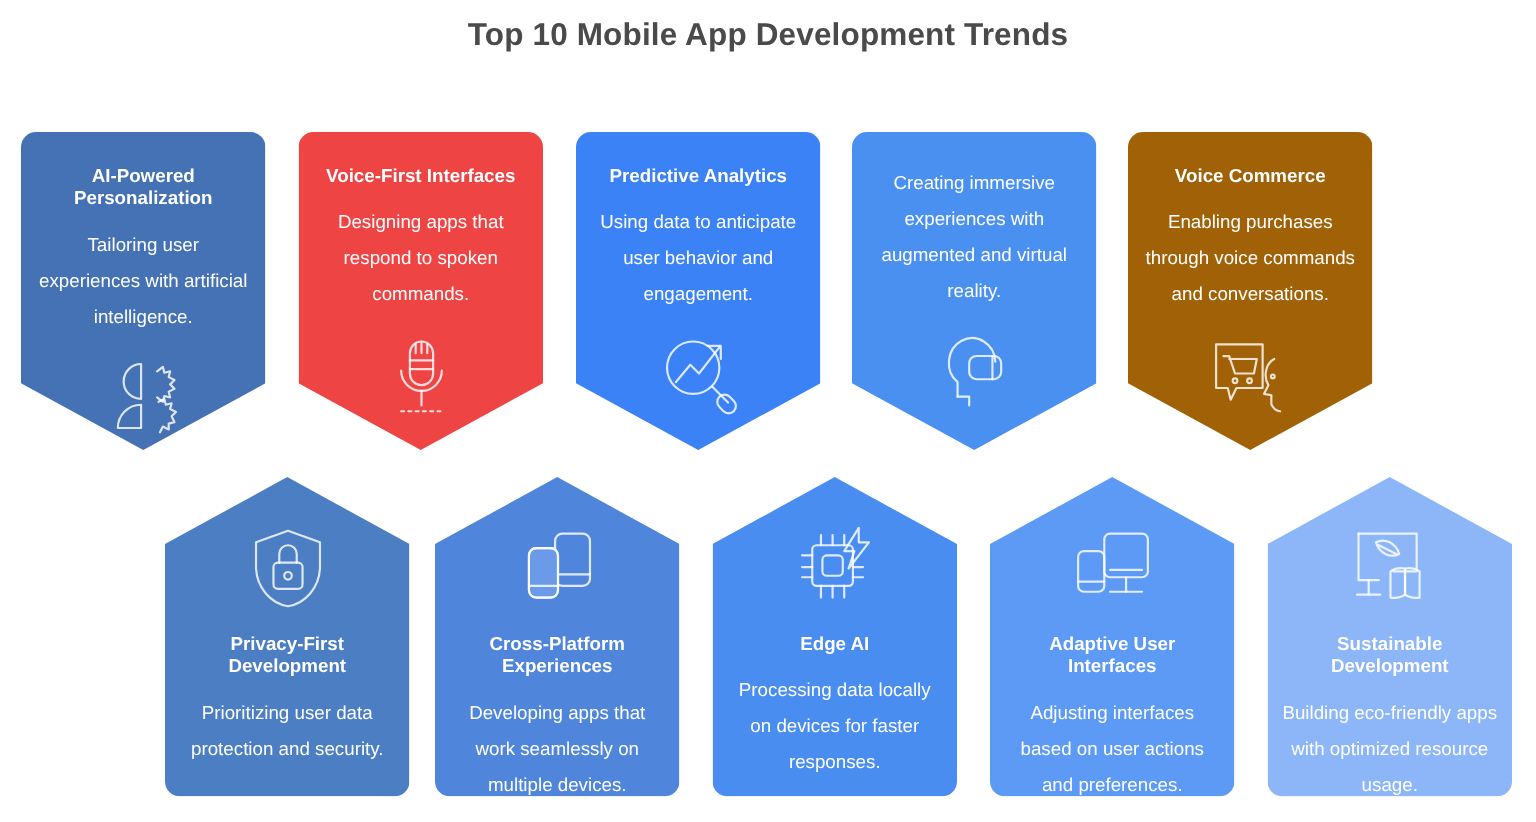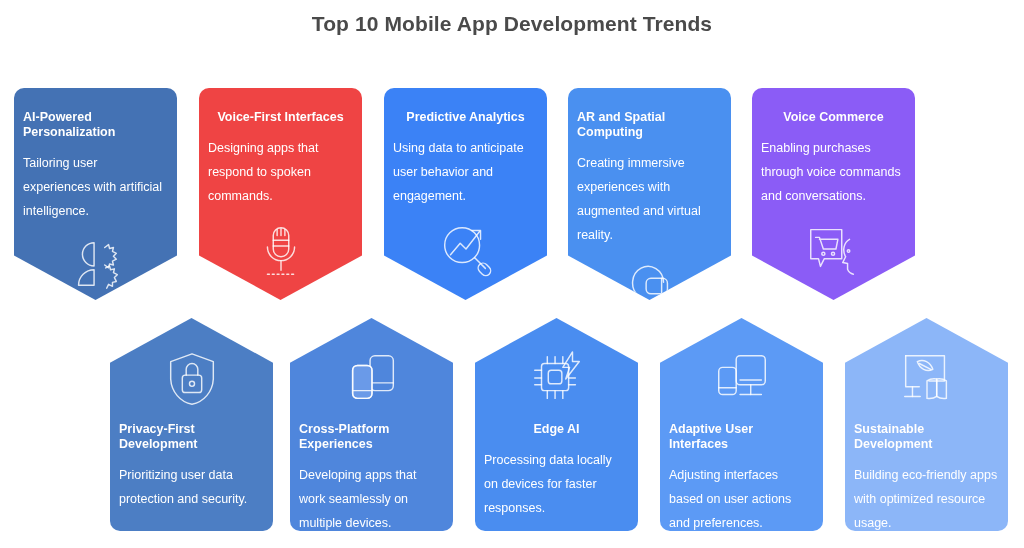--- a/index.html
+++ b/index.html
@@ -25,21 +25,21 @@
   }
 
   .card {
     position: absolute;
     width: 163px;
     display: flex;
     flex-direction: column;
     align-items: center;
     padding: 0 9px;
     color: #ffffff;
-    text-align: left;
+    text-align: center;
   }
   .card.top {
     top: 88px;
     height: 212px;
     padding-top: 22px;
     -webkit-clip-path: polygon(0% 0%, 100% 0%, 100% 79%, 50% 100%, 0% 79%);
     clip-path: polygon(0% 0%, 100% 0%, 100% 79%, 50% 100%, 0% 79%);
     border-radius: 10px;
   }
   .card.bottom {
@@ -125,33 +125,32 @@
         <circle cx="28" cy="28" r="18"></circle>
         <line x1="41" y1="41" x2="52" y2="52"></line>
         <rect x="46" y="46" width="10" height="14" rx="5" transform="rotate(-45 51 53)"></rect>
         <polyline points="16,38 26,26 32,32 46,14"></polyline>
         <polyline points="38,13 47,13 47,22"></polyline>
       </svg>
     </div>
   </div>
 
   <div class="card top" style="left: 568px; background-color: rgb(74, 144, 240);">
-    <div class="card-title">AR and Spatial Computing</div>
     <div class="card-desc">Creating immersive experiences with augmented and virtual reality.</div>
     <div class="card-icon">
       <svg viewBox="0 0 64 64">
         <path d="M20 50 L20 40 A16 17 0 1 1 46 26"></path>
         <path d="M20 50 L28 50 L28 56"></path>
         <rect x="28" y="22" width="22" height="16" rx="5"></rect>
         <line x1="44" y1="22" x2="44" y2="38"></line>
       </svg>
     </div>
   </div>
 
-  <div class="card top" style="left: 752px; background-color: #8b5cf6;">
+  <div class="card top" style="left: 752px; background-color: #a16207;">
     <div class="card-title">Voice Commerce</div>
     <div class="card-desc">Enabling purchases through voice commands and conversations.</div>
     <div class="card-icon">
       <svg viewBox="0 0 64 64">
         <path d="M8 12 L40 12 L40 42 L22 42 L18 50 L16 42 L8 42 Z"></path>
         <polyline points="13,20 17,20 21,32 34,32 36,22 17,22"></polyline>
         <circle cx="21" cy="37" r="1.6"></circle>
         <circle cx="31" cy="37" r="1.6"></circle>
         <path d="M48 22 a10 12 0 0 0 -4 18 l-3 6 5 1 0 6 a8 8 0 0 0 6 5"></path>
         <circle cx="47" cy="34" r="1.3"></circle>

